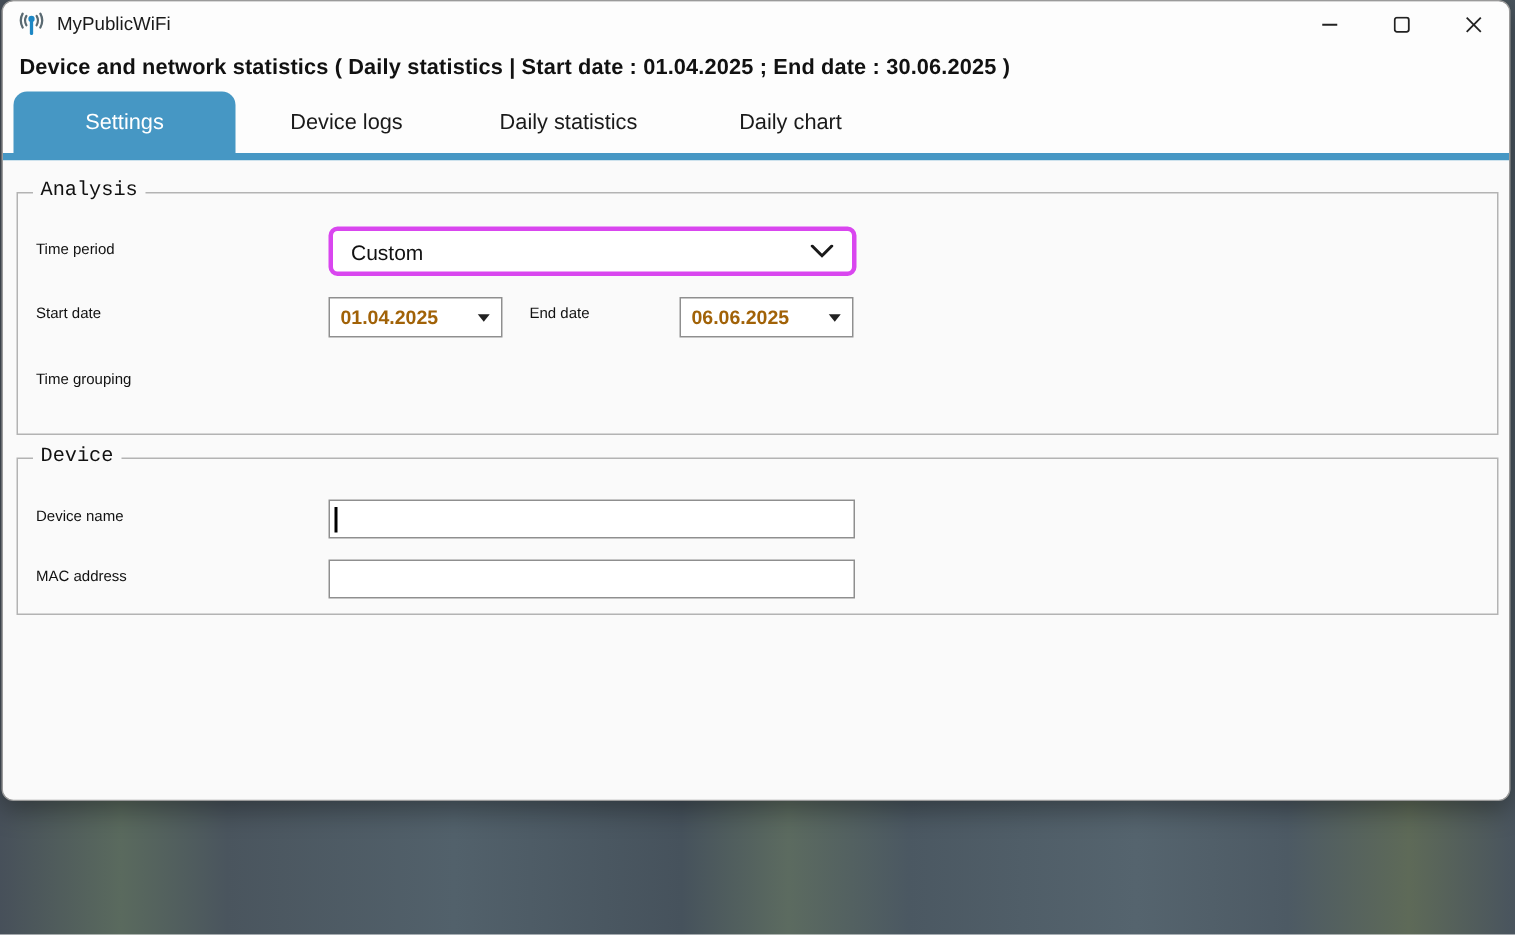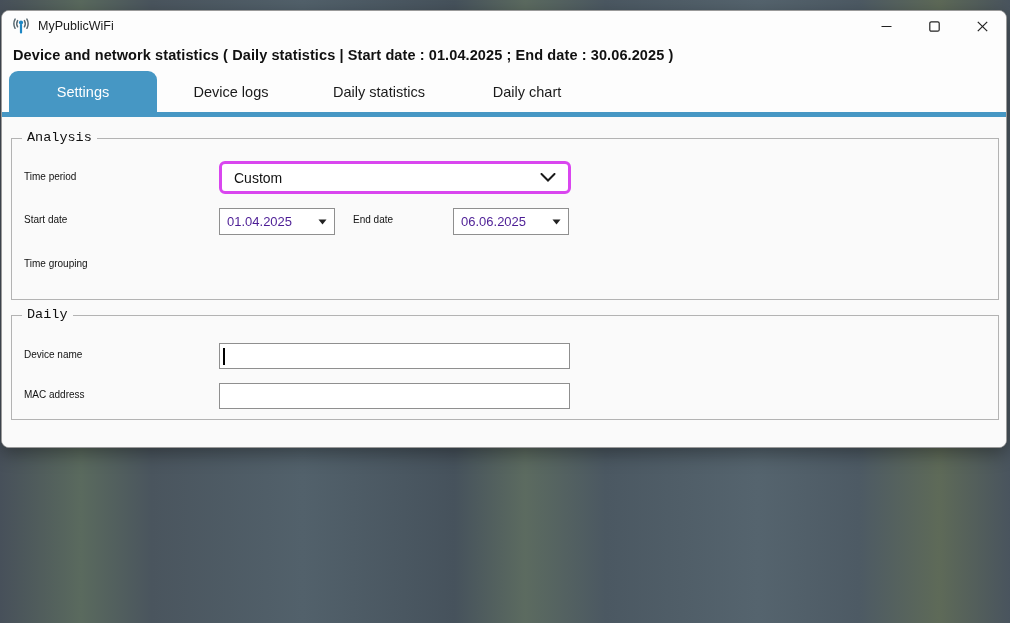--- a/index.html
+++ b/index.html
@@ -3,21 +3,21 @@
 <meta charset="utf-8">
 <style>
   * { box-sizing: border-box; margin: 0; padding: 0; }
   html,body { width:1010px; height:623px; overflow:hidden; }
   body {
     font-family: "Liberation Sans", "DejaVu Sans", sans-serif;
     background: linear-gradient(90deg,#47505a 0%,#5a6a5e 8%,#4a555e 15%,#52616b 30%,#46525c 45%,#5c6b60 52%,#4b5862 60%,#55646e 75%,#4d5a64 85%,#5e6a58 93%,#49545e 100%);
     position: relative;
   }
   .window {
-    position:absolute; left:1px; top:10px; width:1006px; height:438px;
+    position:absolute; left:1px; top:0; width:1006px; height:534px;
     background:#fdfdfd; border:1px solid #9a9a9a; border-radius:8px;
     box-shadow:0 6px 18px rgba(0,0,0,.35); overflow:hidden;
   }
   
   .titlebar { position:absolute; left:0; top:0; width:100%; height:30px; display:flex; align-items:center; background:#fdfdfd; }
   .app-icon { margin:0 8px 0 10px; display:flex; align-items:center; }
   .app-title { font-size:12.5px; color:#1a1a1a; }
   .win-controls { position:absolute; right:0; top:0; height:30px; display:flex; }
   .win-btn { width:48px; height:30px; display:flex; align-items:center; justify-content:center; cursor:default; }
   
@@ -38,21 +38,21 @@
   .field-label { position:absolute; font-size:10px; color:#111; }
   .combo {
     position:absolute; height:33px; background:#fff; border:3px solid #d946ef; border-radius:6px;
     display:flex; align-items:center; padding:0 12px; cursor:default;
   }
   .combo .combo-value { font-size:14px; color:#111; flex:1; }
   .datecombo {
     position:absolute; height:27px; width:116px; background:#fff; border:1px solid #8f8f8f;
     display:flex; align-items:center; padding:0 7px; cursor:default;
   }
-  .datecombo .combo-value { font-size:13px; font-weight:normal; color:#4c1d95; flex:1; }
+  .datecombo .combo-value { font-size:13px; font-weight:bold; color:#a16207; flex:1; }
   .text-input {
     position:absolute; height:26px; width:351px; background:#fff; border:1px solid #8f8f8f;
     font-family:"Liberation Sans", sans-serif; font-size:13px; color:#111; padding:0 5px; outline:none;
   }
   .caret { position:absolute; width:1.5px; height:17px; background:#000; }
 </style>
 </head>
 <body>
 
 <div class="window">
@@ -138,21 +138,21 @@
         <span class="combo-value">06.06.2025</span>
         <svg width="9" height="6" viewBox="0 0 9 6">
           <path d="M0.5 0.5 H8.5 L4.5 5.5 Z" fill="#222"></path>
         </svg>
       </div>
 
       <span class="field-label" style="left:12px; top:119px">Time grouping</span>
     </div>
 
     <div class="groupbox gb-filter">
-      <span class="legend">Daily</span>
+      <span class="legend">Device</span>
 
       <span class="field-label" style="left:12px; top:33px">Device name</span>
       <input class="text-input" style="left: 207px; top: 27px;" value="">
       <span class="caret" style="left:211px; top:32px"></span>
 
       <span class="field-label" style="left:12px; top:73px">MAC address</span>
       <input class="text-input" style="left: 207px; top: 67px;" value="">
     </div>
 
   </div>

